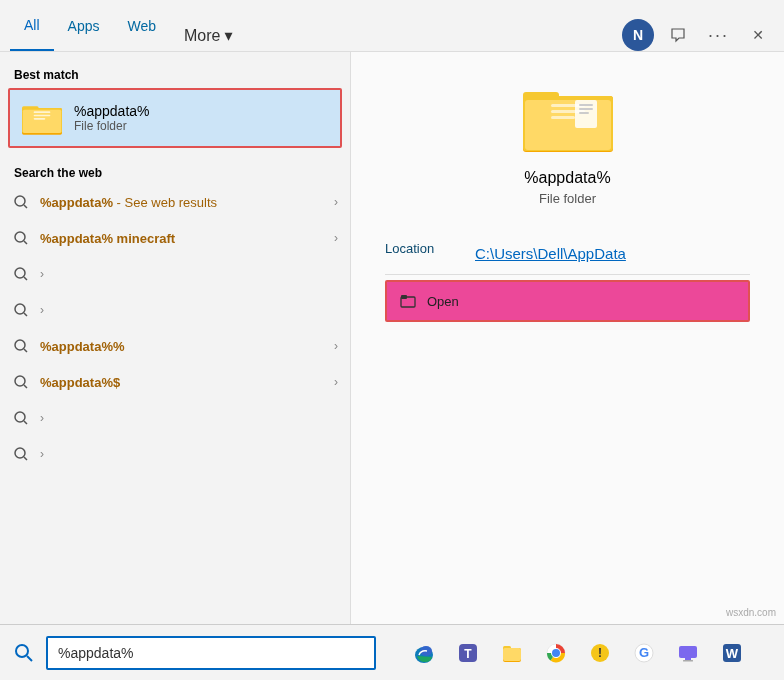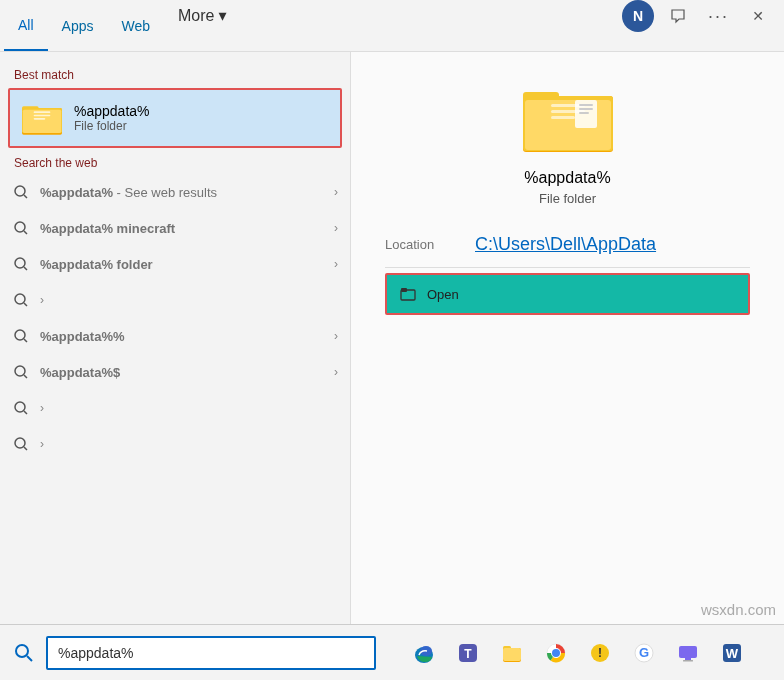--- a/index.html
+++ b/index.html
@@ -9,24 +9,24 @@
       font-family: 'Segoe UI', Arial, sans-serif;
       font-size: 14px;
       background: #f3f3f3;
       overflow: hidden;
       position: relative;
     }
 
     
     .top-nav {
       display: flex;
-      align-items: flex-start;
+      align-items: flex-end;
       height: 52px;
       background: #f3f3f3;
-      padding: 0 4px;
+      padding: 0 10px;
       border-bottom: 1px solid #ddd;
       position: relative;
     }
     .nav-tab {
       padding: 6px 14px;
       cursor: pointer;
       font-size: 14px;
       color: #0369a1;
       height: 100%;
       display: flex;
@@ -86,22 +86,22 @@
     .left-panel {
       width: 350px;
       background: #f3f3f3;
       overflow-y: auto;
       padding: 10px 0;
       flex-shrink: 0;
     }
 
     .section-label {
       font-size: 12px;
-      font-weight: 400;
-      color: #7f1d1d;
+      font-weight: 700;
+      color: #000000;
       padding: 6px 14px 4px;
       text-transform: none;
     }
 
     
     .best-match-item {
       display: flex;
       align-items: center;
       padding: 8px 12px;
       background: #cce4f7;
@@ -131,21 +131,21 @@
     .search-item-icon {
       width: 18px;
       height: 18px;
       margin-right: 10px;
       flex-shrink: 0;
       color: #555;
       display: flex;
       align-items: center;
       justify-content: center;
     }
-    .search-item-text { flex: 1; font-size: 13px; color: #737373; }
+    .search-item-text { flex: 1; font-size: 13px; color: #a16207; }
     .search-item-text span { font-weight: 600; }
     .search-item-arrow { color: #888; font-size: 12px; }
 
     
     .right-panel {
       flex: 1;
       background: #fafafa;
       display: flex;
       flex-direction: column;
       align-items: center;
@@ -172,36 +172,36 @@
       margin-bottom: 20px;
     }
 
     .location-row {
       display: flex;
       width: 100%;
       padding: 8px 14px;
       align-items: center;
       gap: 10px;
     }
-    .location-label { font-size: 13px; color: #737373; width: 80px; }
-    .location-link { font-size: 18px; color: #0067c0; text-decoration: underline; cursor: pointer; }
+    .location-label { font-size: 13px; color: #0c4a6e; width: 80px; }
+    .location-link { font-size: 15px; color: #0067c0; text-decoration: underline; cursor: pointer; margin-top: 11px; }
 
     
     .action-btn {
       display: flex;
       align-items: center;
       width: calc(100% - 28px);
       margin: 1px 14px;
       padding: 10px 12px;
       border-radius: 2px;
       cursor: pointer;
       gap: 10px;
     }
     .action-btn.highlighted {
-      background: #14b8a6;
+      background: #ec4899;
       border: 2px solid #e05252;
     }
     .action-icon {
       width: 18px;
       height: 18px;
       display: flex;
       align-items: center;
       justify-content: center;
       color: #333;
     }
@@ -266,21 +266,21 @@
       border-radius: 4px;
       cursor: pointer;
       font-size: 20px;
     }
 
     
     .watermark {
       position: absolute;
       bottom: 62px;
       right: 8px;
-      font-size: 15px;
+      font-size: 10px;
       color: #aaa;
       pointer-events: none;
     }
   </style>
 </head>
 <body>
 
 <div class="top-nav">
   <div class="nav-tab active">
     <span>All</span>
@@ -329,21 +329,21 @@
         <rect x="14" y="12" width="20" height="2" rx="1" fill="white" opacity="0.7"></rect>
         <rect x="14" y="16" width="20" height="2" rx="1" fill="white" opacity="0.7"></rect>
         <rect x="14" y="20" width="14" height="2" rx="1" fill="white" opacity="0.7"></rect>
       </svg>
       <div class="best-match-text">
         <span class="best-match-title">%appdata%</span>
         <span class="best-match-sub">File folder</span>
       </div>
     </div>
 
-    <div class="section-label" style="margin-top:2px;">Search the web</div>
+    <div class="section-label" style="margin-top:12px;">Search the web</div>
 
     <div class="search-item">
       <div class="search-item-icon">
         <svg width="14" height="14" viewBox="0 0 14 14">
             <circle cx="6" cy="6" r="5" stroke="#555" stroke-width="1.5" fill="none"></circle>
             <line x1="10" y1="10" x2="13" y2="13" stroke="#555" stroke-width="1.5"></line>
           </svg>
       </div>
       <div class="search-item-text"><span>%appdata%</span> - See web results</div>
       <div class="search-item-arrow">›</div>
@@ -358,21 +358,20 @@
       <div class="search-item-text"><span>%appdata% minecraft</span></div>
       <div class="search-item-arrow">›</div>
     </div>
     <div class="search-item">
       <div class="search-item-icon">
         <svg width="14" height="14" viewBox="0 0 14 14">
             <circle cx="6" cy="6" r="5" stroke="#555" stroke-width="1.5" fill="none"></circle>
             <line x1="10" y1="10" x2="13" y2="13" stroke="#555" stroke-width="1.5"></line>
           </svg>
       </div>
-      <div class="search-item-text"><span>%appdata% folder</span></div>
       <div class="search-item-arrow">›</div>
     </div>
     <div class="search-item">
       <div class="search-item-icon">
         <svg width="14" height="14" viewBox="0 0 14 14">
             <circle cx="6" cy="6" r="5" stroke="#555" stroke-width="1.5" fill="none"></circle>
             <line x1="10" y1="10" x2="13" y2="13" stroke="#555" stroke-width="1.5"></line>
           </svg>
       </div>
       <div class="search-item-arrow">›</div>

